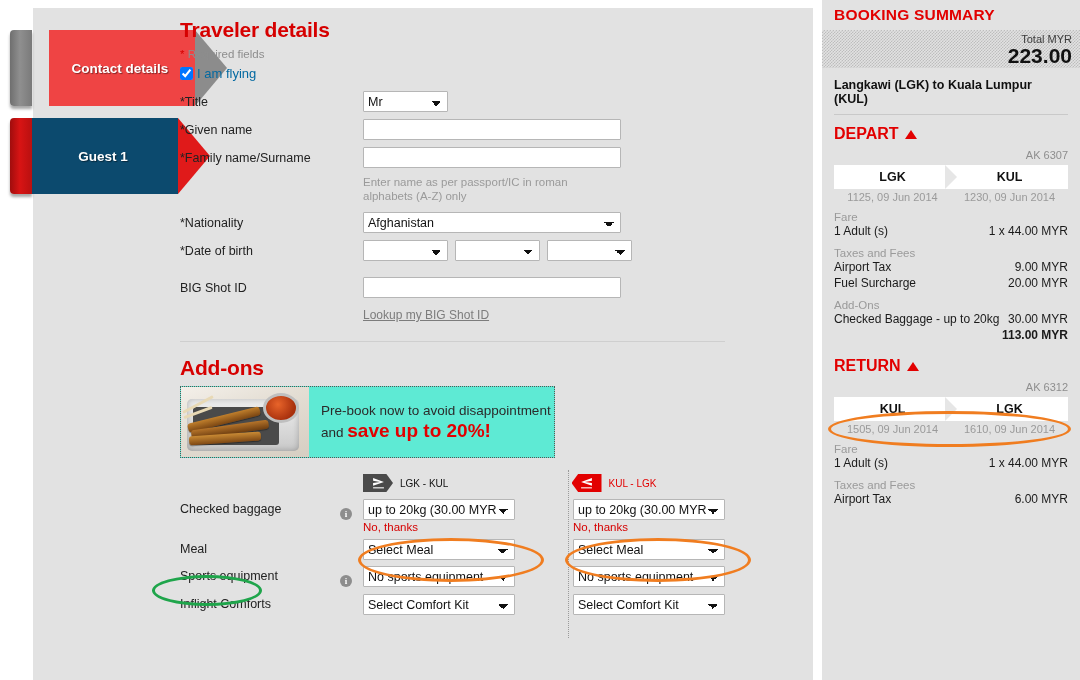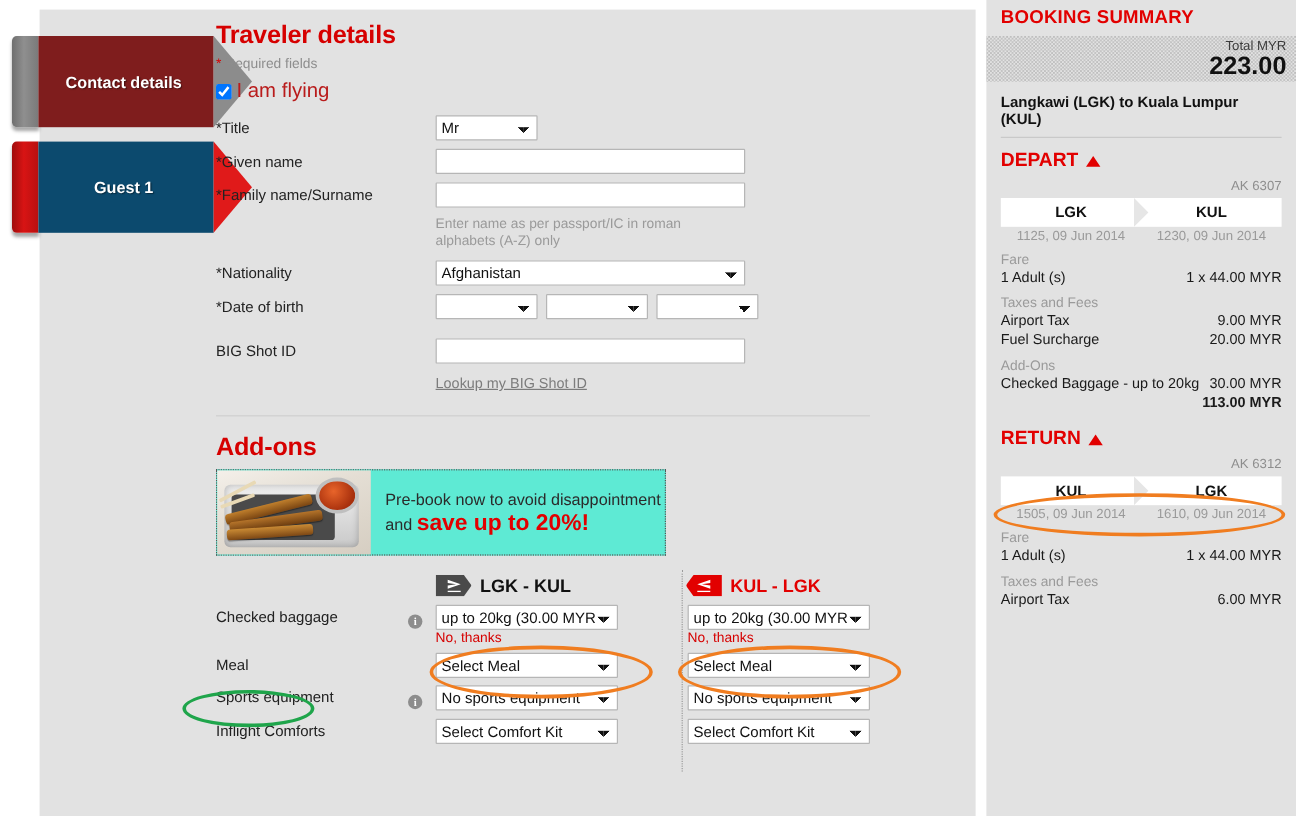--- a/index.html
+++ b/index.html
@@ -34,40 +34,40 @@
   }
   .ribbon .label{
     color:#ffffff; font-size:13.5px; font-weight:bold;
     text-shadow:1px 1px 1px rgba(0,0,0,.45);
     white-space:nowrap; position:relative; z-index:2;
   }
   
   #tab-contact{ left:10px; top:30px; }
   #tab-contact .fold{ background:linear-gradient(to right,#6f6f6f 0%,#8f8f8f 45%,#7a7a7a 100%);
      box-shadow:0 3px 3px rgba(0,0,0,.35); }
-  #tab-contact .body{ width:122px; background:#7f1d1d; }
+  #tab-contact .body{ width:122px; background:#ef4444;margin-left:17px; }
   #tab-contact .arrow{ border-left:32px solid #8c8c8c; }
   
   #tab-guest1{ left:10px; top:118px; }
   #tab-guest1 .fold{ background:linear-gradient(to right,#a00d0d 0%,#d81414 45%,#b81010 100%);
      box-shadow:0 3px 3px rgba(0,0,0,.35); }
   #tab-guest1 .body{ width:122px; background:#0c4a6e; }
   #tab-guest1 .arrow{ border-left:32px solid #e01a1a; }
 
   
   .content{ position:absolute; left:180px; top:18px; width:600px; }
   h1.section-title{
     color:#d60000; font-size:21px; font-weight:bold; margin:0 0 6px 0;
     letter-spacing:-.2px;
   }
   .req-note{ color:#8d8d8d; font-size:11.5px; margin:0 0 6px 0; }
   .req-note .star{ color:#d60000; }
   .checkline{ display:flex; align-items:center; gap:4px; margin:0 0 10px 0; }
   .checkline input{ width:13px; height:13px; margin:0; }
-  .checkline label{ color:#b91c1c; font-size:17px; }
+  .checkline label{ color:#0369a1; font-size:13px; }
 
   .row{ display:flex; align-items:center; margin-bottom:7px; }
   .row .lbl{ width:183px; font-size:12.5px; color:#222; flex:0 0 183px; }
   .fld{ }
   input.text, select.sel{
     font-family:"Liberation Sans", sans-serif; font-size:12.5px; color:#111;
     border:1px solid #b6b6b6; background:#fff; height:21px; box-sizing:border-box;
     padding:0 4px; border-radius:1px;
   }
   select.sel{ -webkit-appearance:none; appearance:none; padding-right:18px;
@@ -123,21 +123,21 @@
   .ad-head{ display:flex; margin-left:183px; margin-bottom:7px; }
   .dir{ width:210px; display:flex; align-items:center; gap:7px; }
   .dir .tag{ position:relative; width:30px; height:18px; display:flex; align-items:center;
     justify-content:center; }
   .dir .tag .bg{ position:absolute; inset:0; }
   .dir.out .tag .bg{ background:#4a4a4a;
     clip-path:polygon(0 0, 78% 0, 100% 50%, 78% 100%, 0 100%); }
   .dir.ret .tag .bg{ background:#e20000;
     clip-path:polygon(22% 0, 100% 0, 100% 100%, 22% 100%, 0 50%); }
   .dir .tag svg{ position:relative; z-index:2; }
-  .dir .name{ font-size:15px; font-weight:bold; }
+  .dir .name{ font-size:10px; font-weight:normal; }
   .dir.out .name{ color:#111; }
   .dir.ret .name{ color:#e20000; }
   .ad-row{ display:flex; align-items:flex-start; margin-bottom:6px; }
   .ad-row .lbl{ width:160px; flex:0 0 160px; font-size:12.5px; color:#222; padding-top:3px;}
   .ad-row .info{ width:23px; flex:0 0 23px; padding-top:4px; }
   .ico-i{ display:inline-block; width:12px; height:12px; border-radius:50%;
      background:#8d8d8d; color:#fff; font-size:9px; font-weight:bold; line-height:12px;
      text-align:center; font-family:"Liberation Serif", serif; }
   .ad-cell{ width:210px; flex:0 0 210px; }
   .ad-cell select.sel{ width:152px; }

